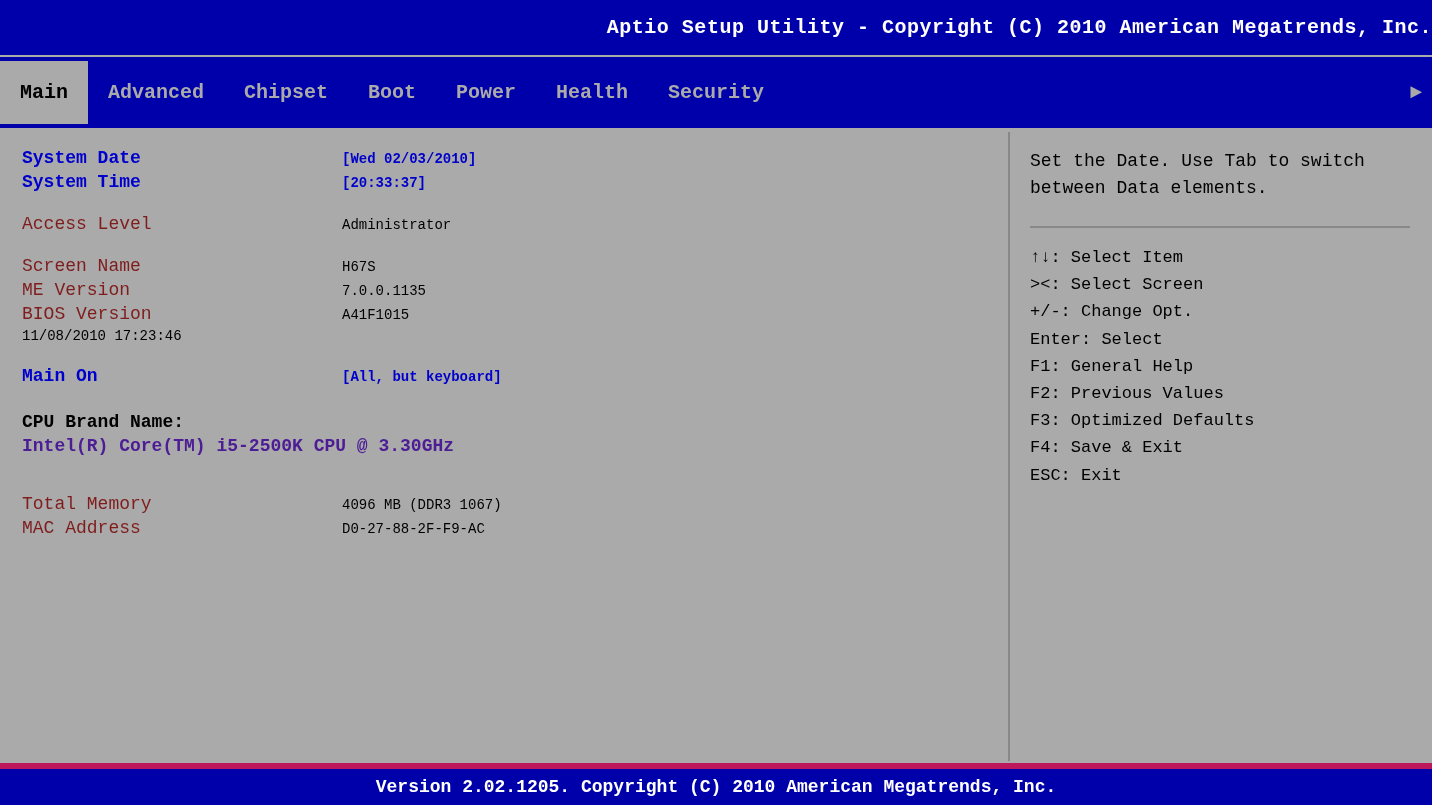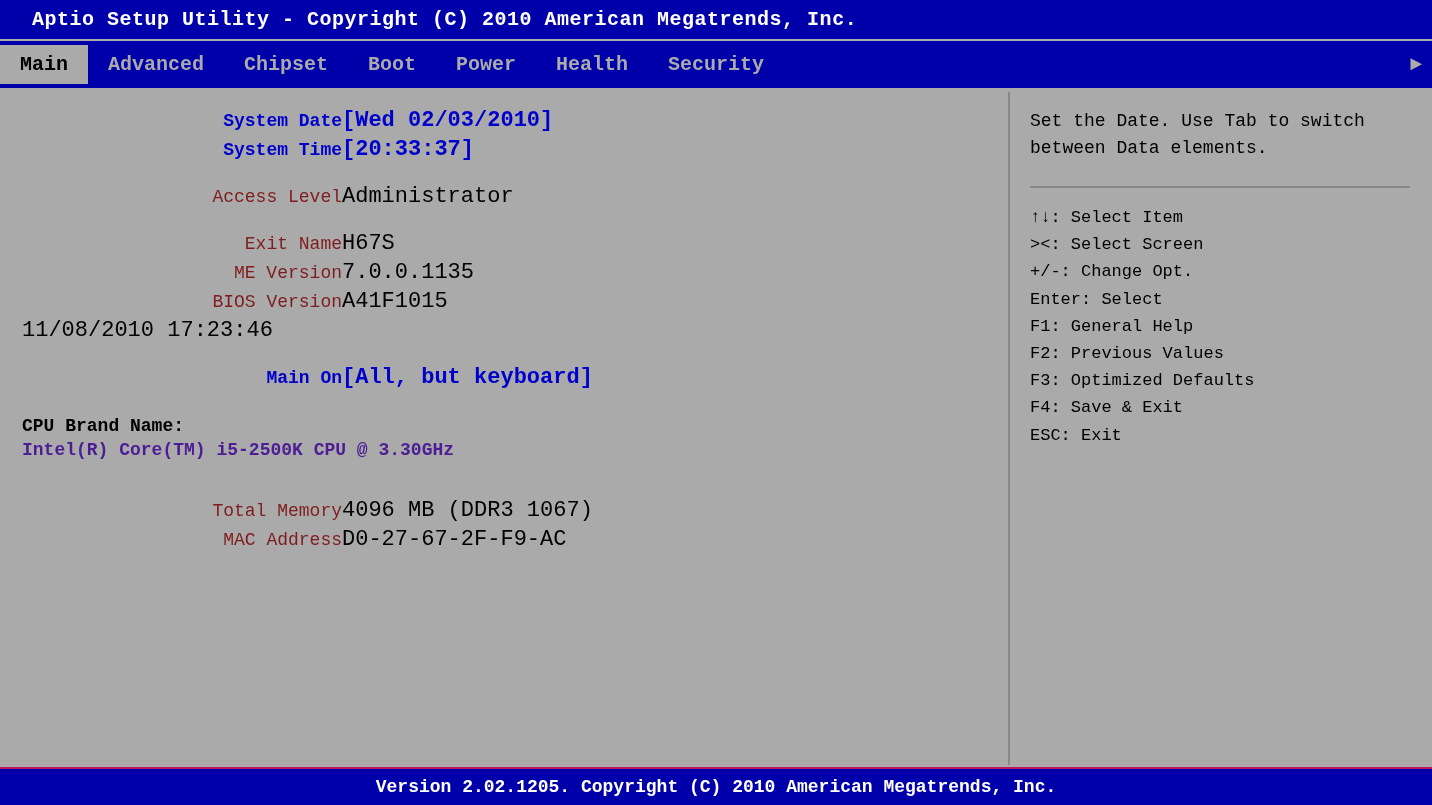--- a/index.html
+++ b/index.html
@@ -21,42 +21,42 @@
       height: 805px;
       display: flex;
       flex-direction: column;
       background-color: #0000aa;
     }
 
     
     .title-bar {
       background-color: #0000aa;
       color: #ffffff;
-      text-align: left;
-      padding: 8px 0;
+      text-align: right;
+      padding: 16px 0;
       font-size: 20px;
       font-weight: bold;
       letter-spacing: 0.5px;
       margin-left: 32px;
     }
 
     
     .nav-bar {
       background-color: #0000aa;
       display: flex;
       align-items: center;
       padding: 4px 0;
       border-top: 2px solid #aaaaaa;
       border-bottom: 2px solid #aaaaaa;
     }
 
     .nav-tab {
       color: #aaaaaa;
       font-size: 20px;
-      padding: 8px 20px;
+      padding: 20px 20px;
       cursor: pointer;
       font-weight: bold;
     }
 
     .nav-tab.active {
       background-color: #aaaaaa;
       color: #000000;
     }
 
     .nav-arrow {
@@ -80,38 +80,37 @@
       flex: 1;
       background-color: #aaaaaa;
       padding: 16px 20px;
       border-right: 2px solid #888888;
     }
 
     .field-row {
       display: flex;
       margin-bottom: 4px;
       align-items: baseline;
-      text-align: right;
     }
 
     .field-label {
       color: #7f1d1d;
       font-size: 18px;
       min-width: 320px;
       font-weight: normal;
     }
 
     .field-label.highlight {
       color: #0000cc;
       font-weight: bold;
     }
 
     .field-value {
       color: #000000;
-      font-size: 22px;
+      font-size: 14px;
     }
 
     .field-value.bracket {
       color: #0000cc;
       font-weight: bold;
     }
 
     .section-gap {
       height: 18px;
     }
@@ -163,21 +162,21 @@
     }
 
     
     .footer {
       background-color: #0000aa;
       color: #ffffff;
       text-align: center;
       padding: 8px 0;
       font-size: 18px;
       font-weight: bold;
-      border-top: 2px solid #be185d;
+      border-top: 6px solid #be185d;
     }
   </style>
 </head>
 <body>
 
 <div class="screen">
 
   <div class="title-bar">
     <span>Aptio Setup Utility - Copyright (C) 2010 American Megatrends, Inc.</span>
   </div>
@@ -213,21 +212,21 @@
       <div class="section-gap"></div>
 
       <div class="field-row">
         <span class="field-label">Access Level</span>
         <span class="field-value">Administrator</span>
       </div>
 
       <div class="section-gap"></div>
 
       <div class="field-row">
-        <span class="field-label">Exit Name</span>
+        <span class="field-label">Screen Name</span>
         <span class="field-value">H67S</span>
       </div>
 
       <div class="field-row">
         <span class="field-label">ME Version</span>
         <span class="field-value">7.0.0.1135</span>
       </div>
 
       <div class="field-row">
         <span class="field-label">BIOS Version</span>
@@ -258,21 +257,21 @@
 
       <div class="section-gap"></div>
 
       <div class="field-row">
         <span class="field-label">Total Memory</span>
         <span class="field-value">4096 MB (DDR3 1067)</span>
       </div>
 
       <div class="field-row">
         <span class="field-label">MAC Address</span>
-        <span class="field-value">D0-27-67-2F-F9-AC</span>
+        <span class="field-value">D0-27-88-2F-F9-AC</span>
       </div>
     </div>
 
     <div class="right-panel">
       <div class="help-text">Set the Date. Use Tab to switch between Data elements.</div>
       <hr class="divider">
       <div id="key-hints-container">
           <div class="key-hint">↑↓: Select Item</div>
           <div class="key-hint">&gt;&lt;: Select Screen</div>
           <div class="key-hint">+/-: Change Opt.</div>

